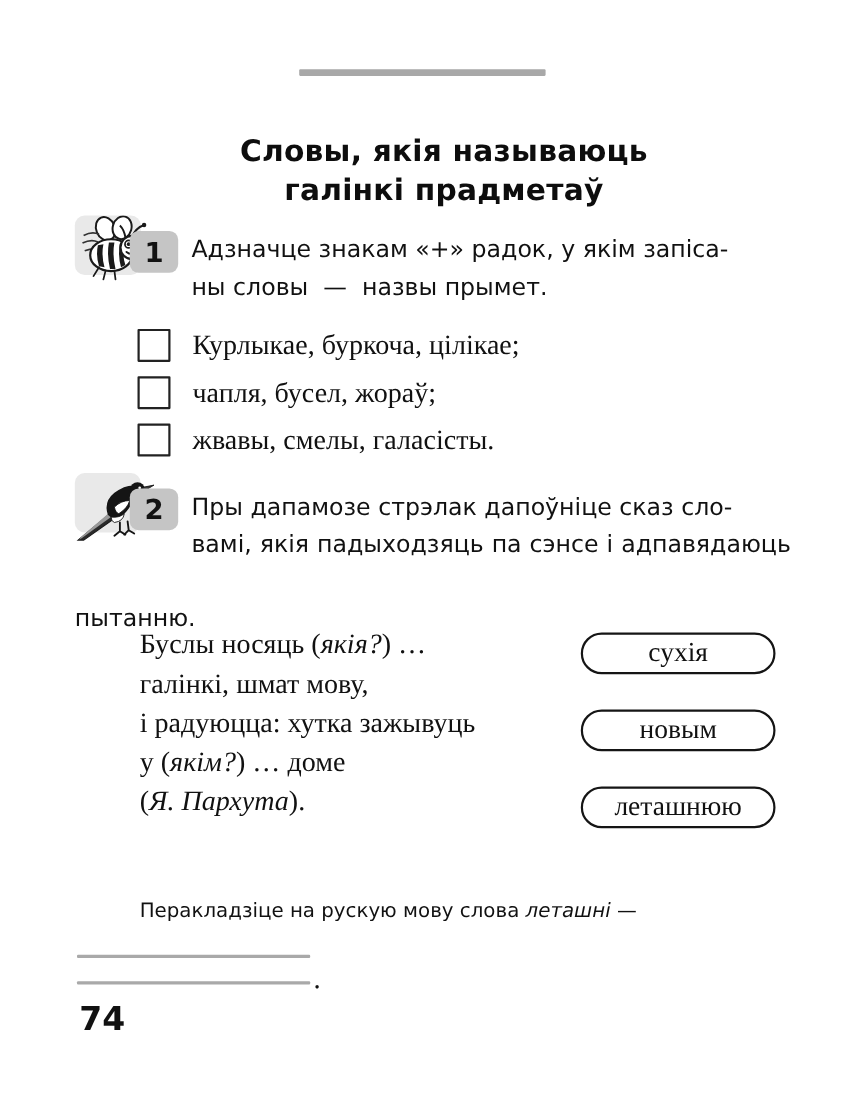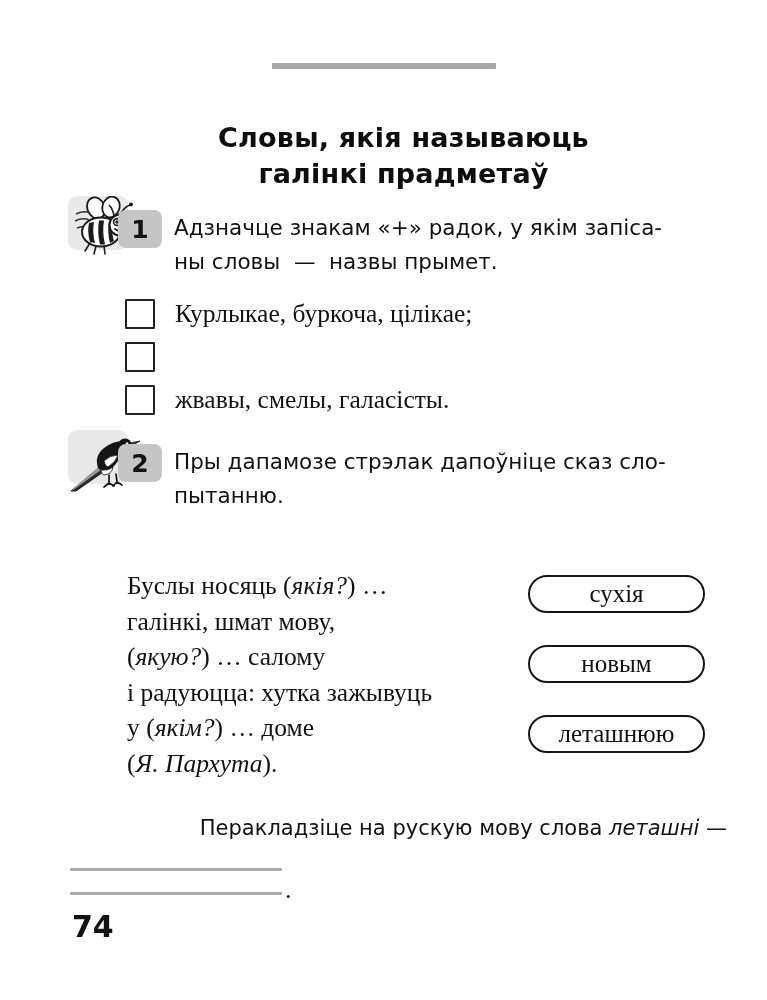--- a/index.html
+++ b/index.html
@@ -215,25 +215,24 @@
   #pill-1 { top: 645px; }
   #pill-2 { top: 715px; }
 
   
   .translate-line {
     position: absolute;
     top: 812px;
     left: 127px;
     width: 600px;
     font-family: "DejaVu Sans", sans-serif;
-    font-size: 21px;
+    font-size: 18px;
     line-height: 33px;
     color: #111;
     white-space: nowrap;
-    text-align: right;
   }
   .translate-line i { font-style: italic; }
 
   
   .blank-rules {
     position: absolute;
     top: 868px;
     left: 70px;
     width: 300px;
   }
@@ -323,20 +322,21 @@
     </div>
   </div>
 
   <div class="check-list">
     <div class="check-row">
       <span class="check-box"></span>
       <span class="check-label">Курлыкае, буркоча, цілікае;</span>
     </div>
     <div class="check-row">
       <span class="check-box"></span>
+      <span class="check-label">чапля, бусел, жораў;</span>
     </div>
     <div class="check-row">
       <span class="check-box"></span>
       <span class="check-label">жвавы, смелы, галасісты.</span>
     </div>
   </div>
 
   <div class="task" id="task-2">
     <div class="task-head">
       <div class="badge-group">
@@ -358,29 +358,29 @@
 
           <path d="M41 45 L41 53 M41 53 L36 57 M41 53 L46 56" stroke="#151515" stroke-width="1.7" fill="none" stroke-linecap="round"></path>
           <path d="M48 44 L49 52 M49 52 L45 56 M49 52 L54 55" stroke="#151515" stroke-width="1.7" fill="none" stroke-linecap="round"></path>
         </svg>
         <span class="num-tile">
           <span class="num">2</span>
         </span>
       </div>
       <div class="task-text">
         <span class="ln first-line">Пры дапамозе стрэлак дапоўніце сказ сло-</span>
+        <span class="ln justify">вамі, якія падыходзяць па сэнсе і адпавядаюць</span>
         <span class="ln">пытанню.</span>
       </div>
     </div>
   </div>
 
   <div class="sentence-block">
       <span class="sline"><span>Буслы носяць (</span><i>якія?</i><span>) …</span></span>
       <span class="sline"><span>галінкі, шмат мову,</span></span>
-      <span class="sline"><span>(</span><i>якую?</i><span>) … салому</span></span>
       <span class="sline"><span>і радуюцца: хутка зажывуць</span></span>
       <span class="sline"><span>у (</span><i>якім?</i><span>) … доме</span></span>
       <span class="sline"><span>(</span><i>Я. Пархута</i><span>).</span></span>
     </div>
 
   <div class="pill" id="pill-0">
     <span>сухія</span>
   </div>
   <div class="pill" id="pill-1">
     <span>новым</span>

